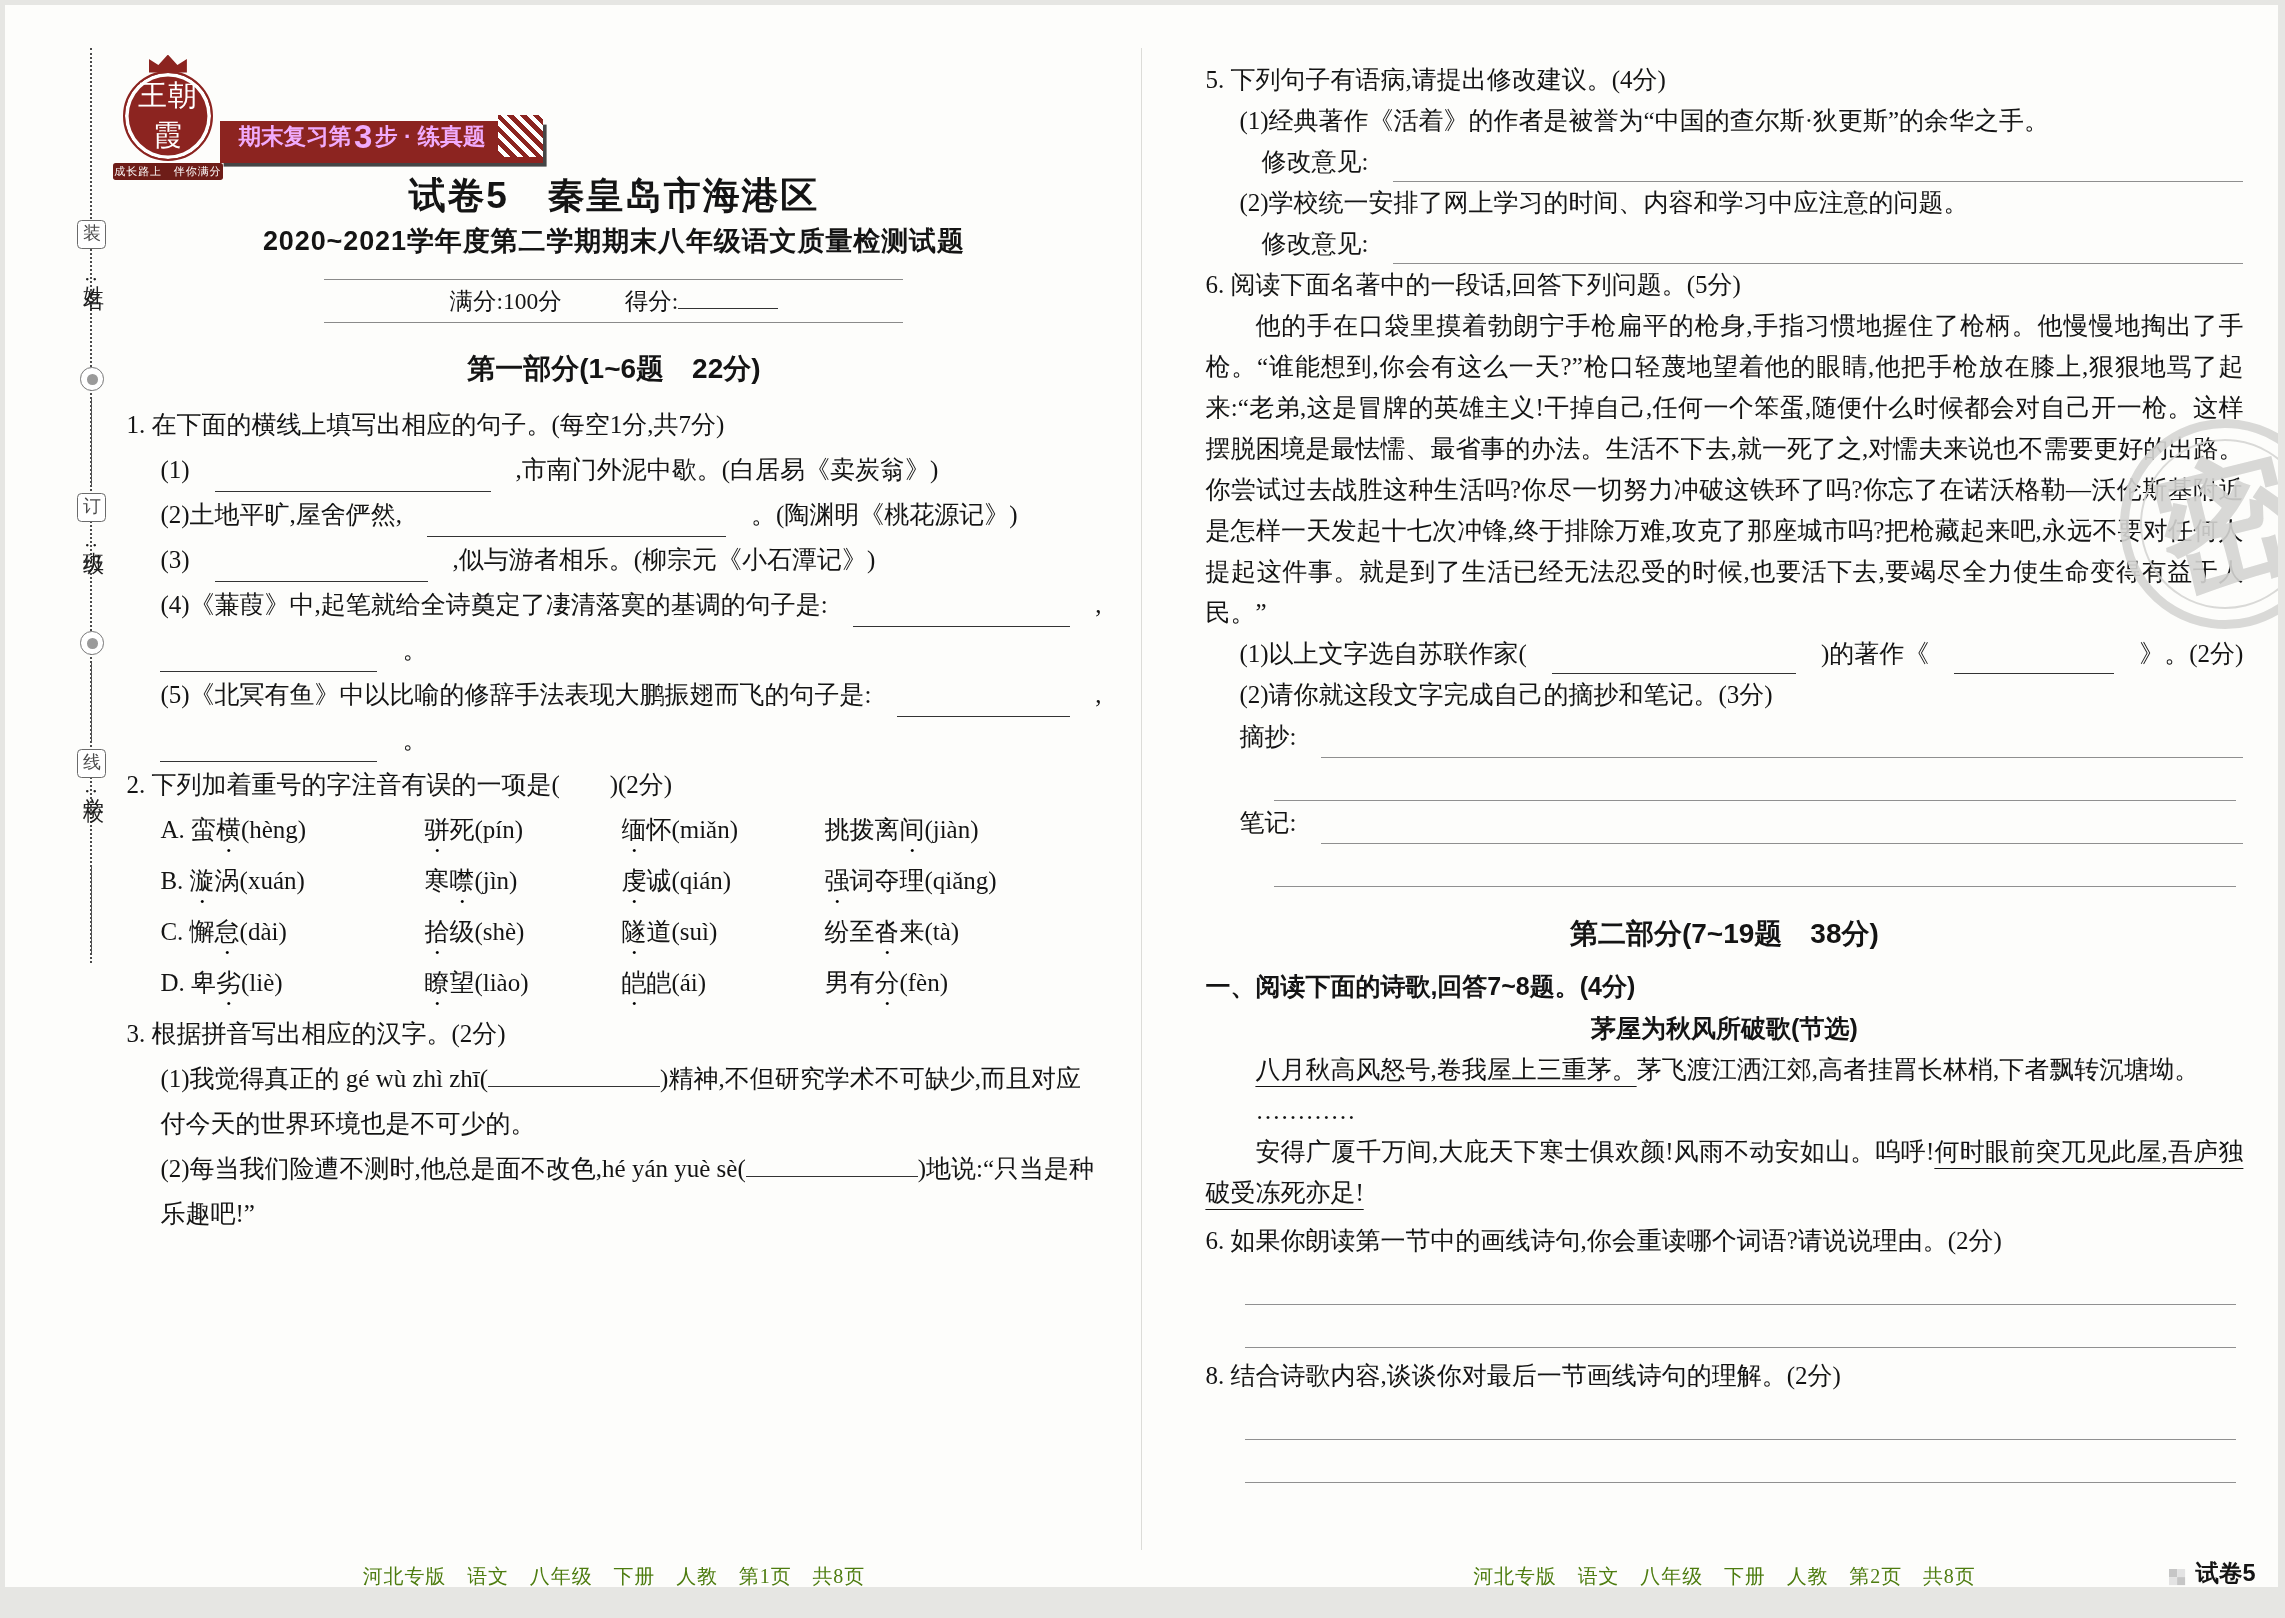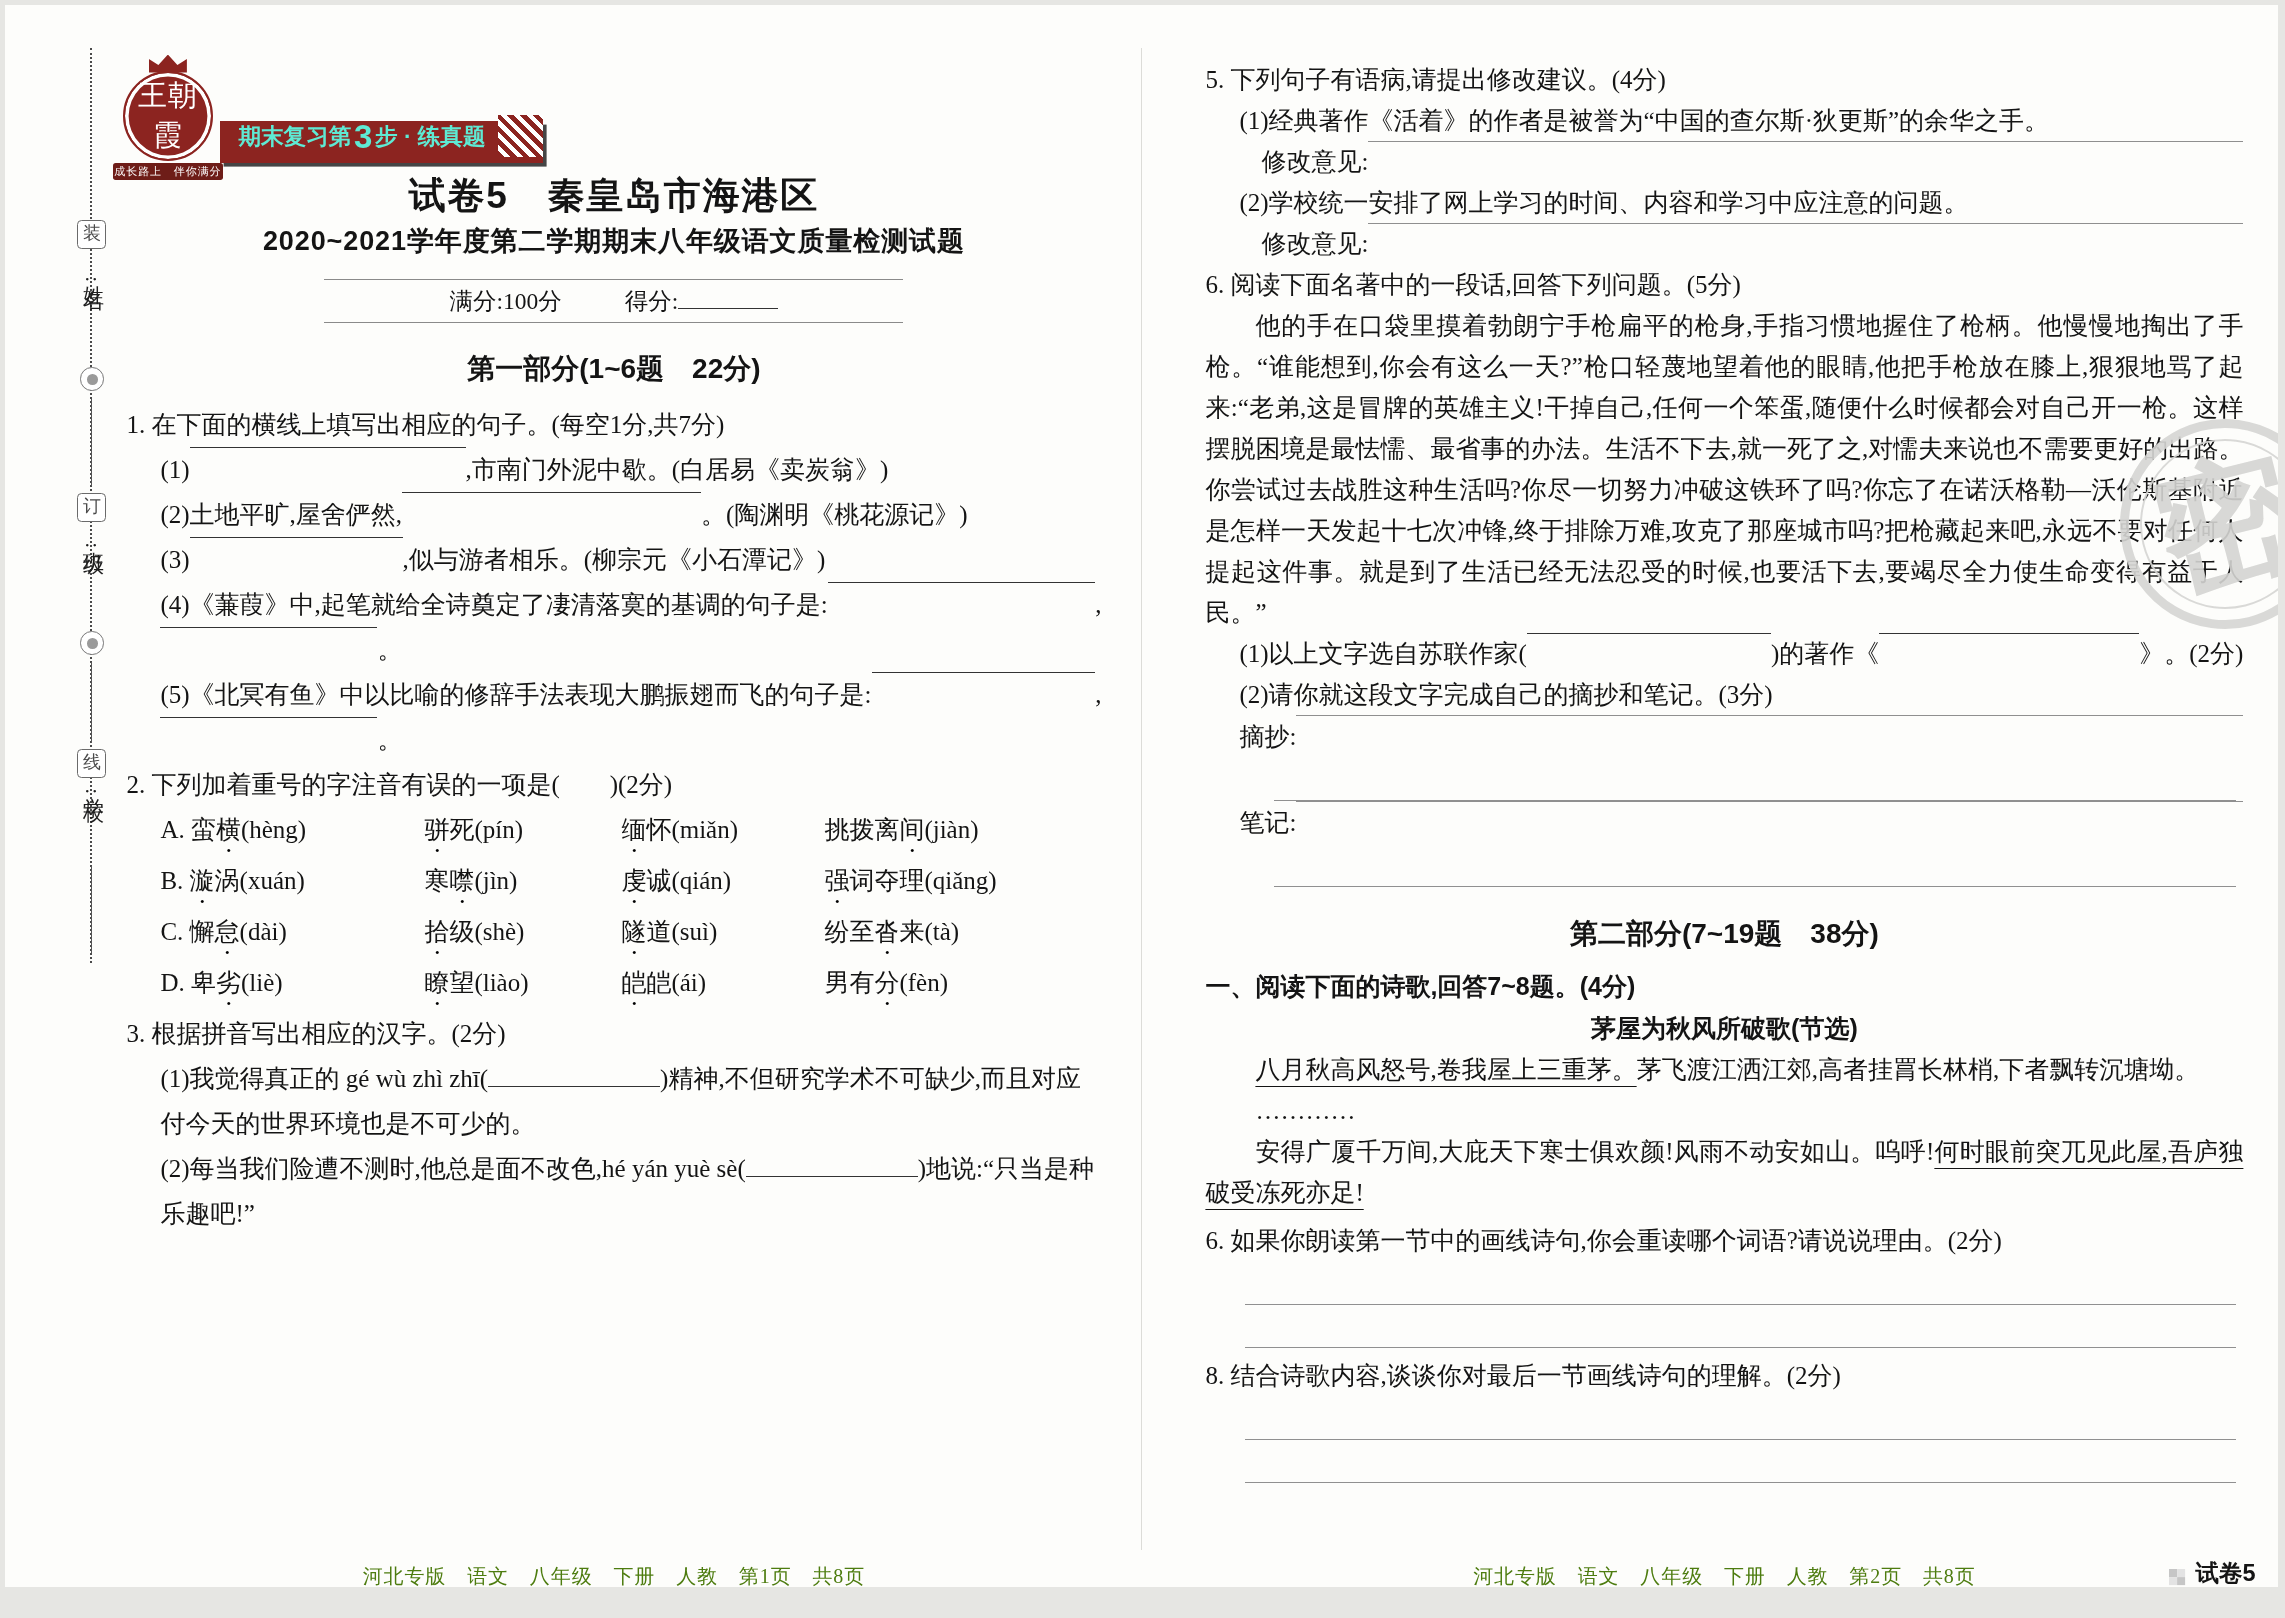--- a/index.html
+++ b/index.html
@@ -34,21 +34,21 @@
            clip-path:polygon(0 100%,100% 100%,100% 25%,75% 58%,50% 0,25% 58%,0 25%); }
   .disc { width:90px; height:90px; margin:0 auto; border-radius:50%;
           background:#8c2420; border:2.7px solid #8c2420;
           box-shadow:inset 0 0 0 3.6px #fff;
           display:flex; align-items:center; justify-content:center; }
   .bname { color:#fff; font-size:29px; font-weight:normal; letter-spacing:0.9px; }
   .brib { margin:2.7px auto 0; width:110px; background:#6e1d18; color:#fff;
           font-size:11px; line-height:17px; border-radius:2.7px; letter-spacing:0.9px;
           font-family:"Liberation Sans","DejaVu Sans",sans-serif; }
   .ribbon { position:absolute; left:94px; top:74px; height:42px;
-            background:#8c2420; color:#5eead4; padding:0 0 12px 18px;
+            background:#8c2420; color:#f0abfc; padding:0 0 12px 18px;
             font-family:"Liberation Sans","DejaVu Sans",sans-serif;
             font-weight:bold; font-size:22.6px;
             display:flex; align-items:center; box-shadow:3.6px 3.6px 0 #454545; }
   .ribbon .num { font-size:33px; margin:0 2.7px; line-height:1; }
   .hatch { width:45px; height:42px; margin-left:12.7px;
            background:repeating-linear-gradient(45deg,#8c2420 0 4.5px,#fff 4.5px 9px); }
 
   
   .title { margin-top:127px; text-align:center; font-size:37px; font-weight:bold;
            font-family:"Liberation Sans","DejaVu Sans",sans-serif; line-height:43px; letter-spacing:1.8px; }
@@ -61,21 +61,21 @@
              font-family:"Liberation Sans","DejaVu Sans",sans-serif; line-height:45px; }
   .sechead.s2 { margin:23.5px 0 9px; }
 
   
   .r  { line-height:45px; }
   .rr { line-height:41px; }
   .rr2 { line-height:43px; }
   .sub { padding-left:34px; }
   .sub2 { padding-left:56px; }
   .q1blk { margin-top:11px; }
-  .fx { display:flex; align-items:flex-start; }
+  .fx { display:flex; align-items:flex-end;gap:25px; }
   .f1 { flex:1; }
   .b { display:inline-block; height:0; border-bottom:1.8px solid #333; }
   .b.gb { border-color:#8f8f8f; }
   .ansline { height:43px; border-bottom:1.4px solid #909090; margin:0 7.2px 0 69px; }
   .ansline.a2 { margin-left:40px; }
   .em { -webkit-text-emphasis:filled dot #000; -webkit-text-emphasis-position:under right;
         text-emphasis:filled dot #000; text-emphasis-position:under right; }
   .optgrid { padding-left:34px; display:grid; grid-template-columns:264px 197px 203px auto; }
   .opt { padding-left:71px; text-indent:-36px; }
   .passage { text-indent:2em; text-align:justify; line-height:41px; }

